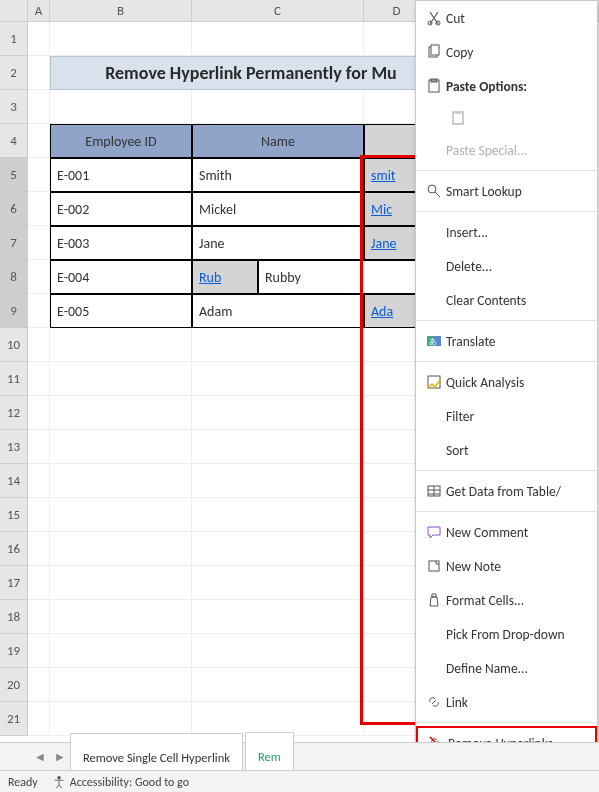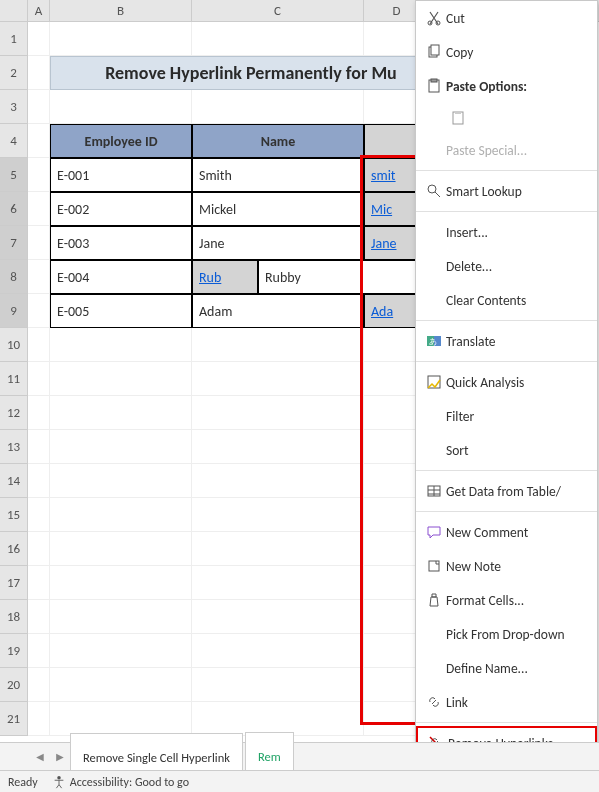--- a/index.html
+++ b/index.html
@@ -26,21 +26,21 @@
     .ca { width: 22px; }
     .cb { width: 142px; }
     .cc { width: 172px; }
     .cd { width: 66px; }
 
     
     .title-row { height: 34px; }
     .title-cell { width: 402px; background: #d9e2ec; border: 1px solid #b8c4d0; font-weight: bold; font-size: 18px; display:flex; align-items:center; justify-content:center; color:#2a2a2a;}
 
     
-    .th-cell { background: #8fa4c8; border: 1px solid #000; font-weight: bold; text-align:center; justify-content:center; }
+    .th-cell { background: #8fa4c8; border: 1px solid #000; font-weight: normal; text-align:center; justify-content:center; }
     
     .td-cell { border: 1px solid #000; }
     .link { color: #0b5cd6; text-decoration: underline; }
     .sel-col-bg { background: #d4d4d4; }
 
     
     .red-box { position: absolute; left: 360px; top: 155px; width: 76px; height: 570px; border: 3px solid #e60000; pointer-events:none; }
 
     
     .ctx { position: absolute; left: 415px; top: 0; width: 183px; background: #fff; border: 1px solid #c8c8c8; box-shadow: 2px 2px 6px rgba(0,0,0,.25); font-size: 13.5px; }

